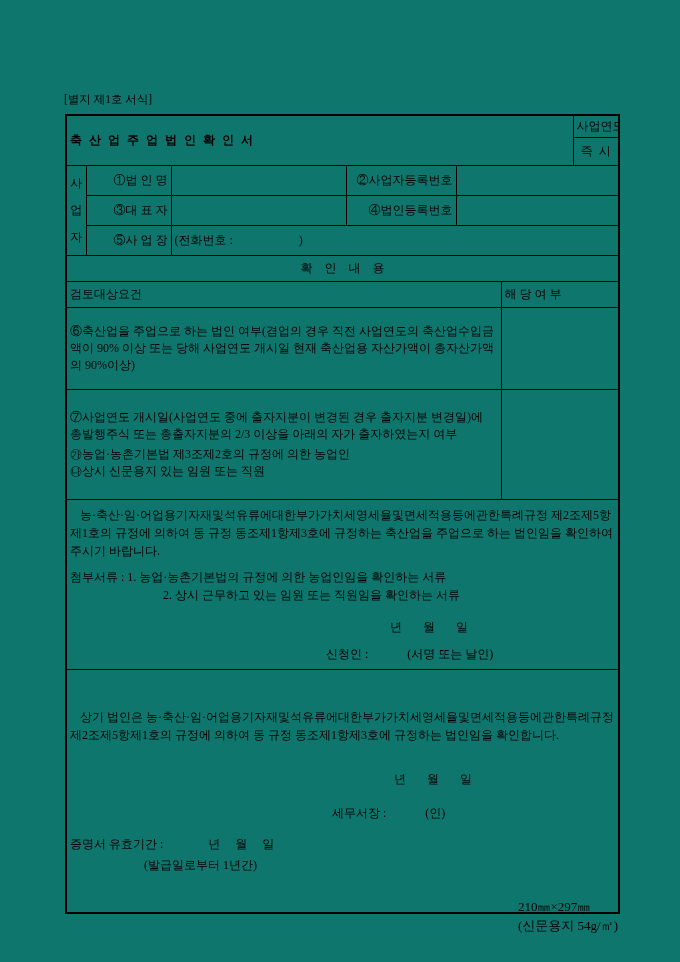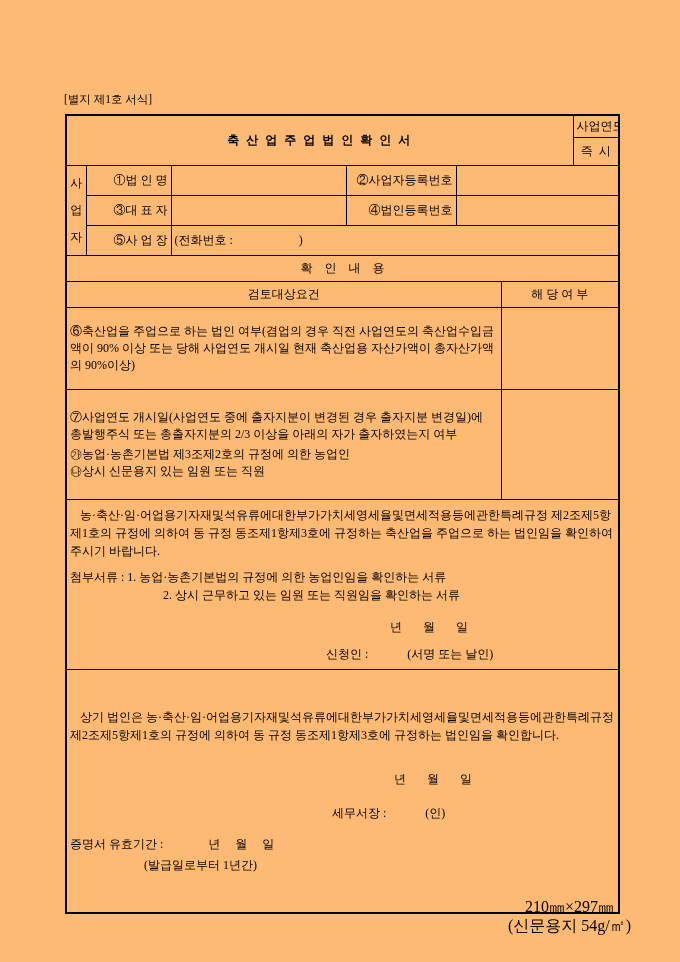--- a/index.html
+++ b/index.html
@@ -1,43 +1,43 @@
 <!DOCTYPE html>
 <html><head>
 <meta charset="utf-8">
 <style>
   * { margin:0; padding:0; box-sizing:border-box; }
   html,body { width:680px; height:962px; }
   body { background:#ffffff; color:#000; font-family:"Liberation Serif","DejaVu Serif",serif; }
-  .page { position:relative; width:680px; height:962px; background:#fdba74; overflow:hidden;padding-left:32px; }
+  .page { position:relative; width:680px; height:962px; background:#0f766e; overflow:hidden;padding-left:32px; }
   .form-label { position:absolute; left:64px; top:92px; font-size:11.5px; }
   table.form { position:absolute; left:65px; top:114px; width:553px; border-collapse:collapse; table-layout:fixed; border:2px solid #000; }
   table.form td { border:1px solid #000; font-size:12px; vertical-align:middle; padding:0 3px; overflow:hidden; }
-  .title-cell { text-align:center; font-weight:bold; font-size:14px; letter-spacing:2px; white-space:pre; }
+  .title-cell { text-align:left; font-weight:bold; font-size:14px; letter-spacing:2px; white-space:pre; }
   .proc-label { font-size:10px; text-align:center; padding:0 1px; white-space:pre; }
   .proc-value { font-size:11px; text-align:center; white-space:pre; }
   .side-label { text-align:center; white-space:pre-line; line-height:27px; font-size:12px; padding:0; }
   .lbl { white-space:pre;text-align:right; }
   .phone-cell { white-space:pre; padding-left:228px; }
   .section-head { text-align:center; font-size:13px; white-space:pre; }
-  .col-head { text-align:center; font-size:12px; white-space:pre; }
+  .col-head { text-align:left; font-size:12px; white-space:pre; }
   .req-cell { vertical-align:middle; padding:8px; font-size:11.5px; line-height:17px; }
   .req7-sub { margin-top:3px; }
   .free-cell { vertical-align:top; padding:8px 12px; font-size:11.5px; line-height:18px; }
   .para { text-indent:10px; }
   .attach { margin-top:8px; }
   .attach-2 { margin-left:93px; }
   .date-line { white-space:pre; font-size:12px; }
   .g-date { margin-top:14px; margin-left:320px; }
   .applicant { margin-top:9px; margin-left:256px; white-space:pre; font-size:12px; }
   .h-date { margin-top:26px; margin-left:324px; }
   .tax-line { margin-top:16px; margin-left:262px; white-space:pre; font-size:12px; }
   .validity { margin-top:13px; white-space:pre; font-size:12px; }
   .validity-note { margin-top:3px; margin-left:74px; font-size:12px; }
-  .footer { position:absolute; right:49px; top:897px; text-align:center; font-size:16px; line-height:19px; }
+  .footer { position:absolute; right:62px; top:897px; text-align:left; font-size:13px; line-height:19px; }
 </style>
 </head>
 <body>
 
 <div class="page">
   <div class="form-label">[별지 제1호 서식]</div>
 
   <table class="form">
     <colgroup>
       <col style="width:20px">

